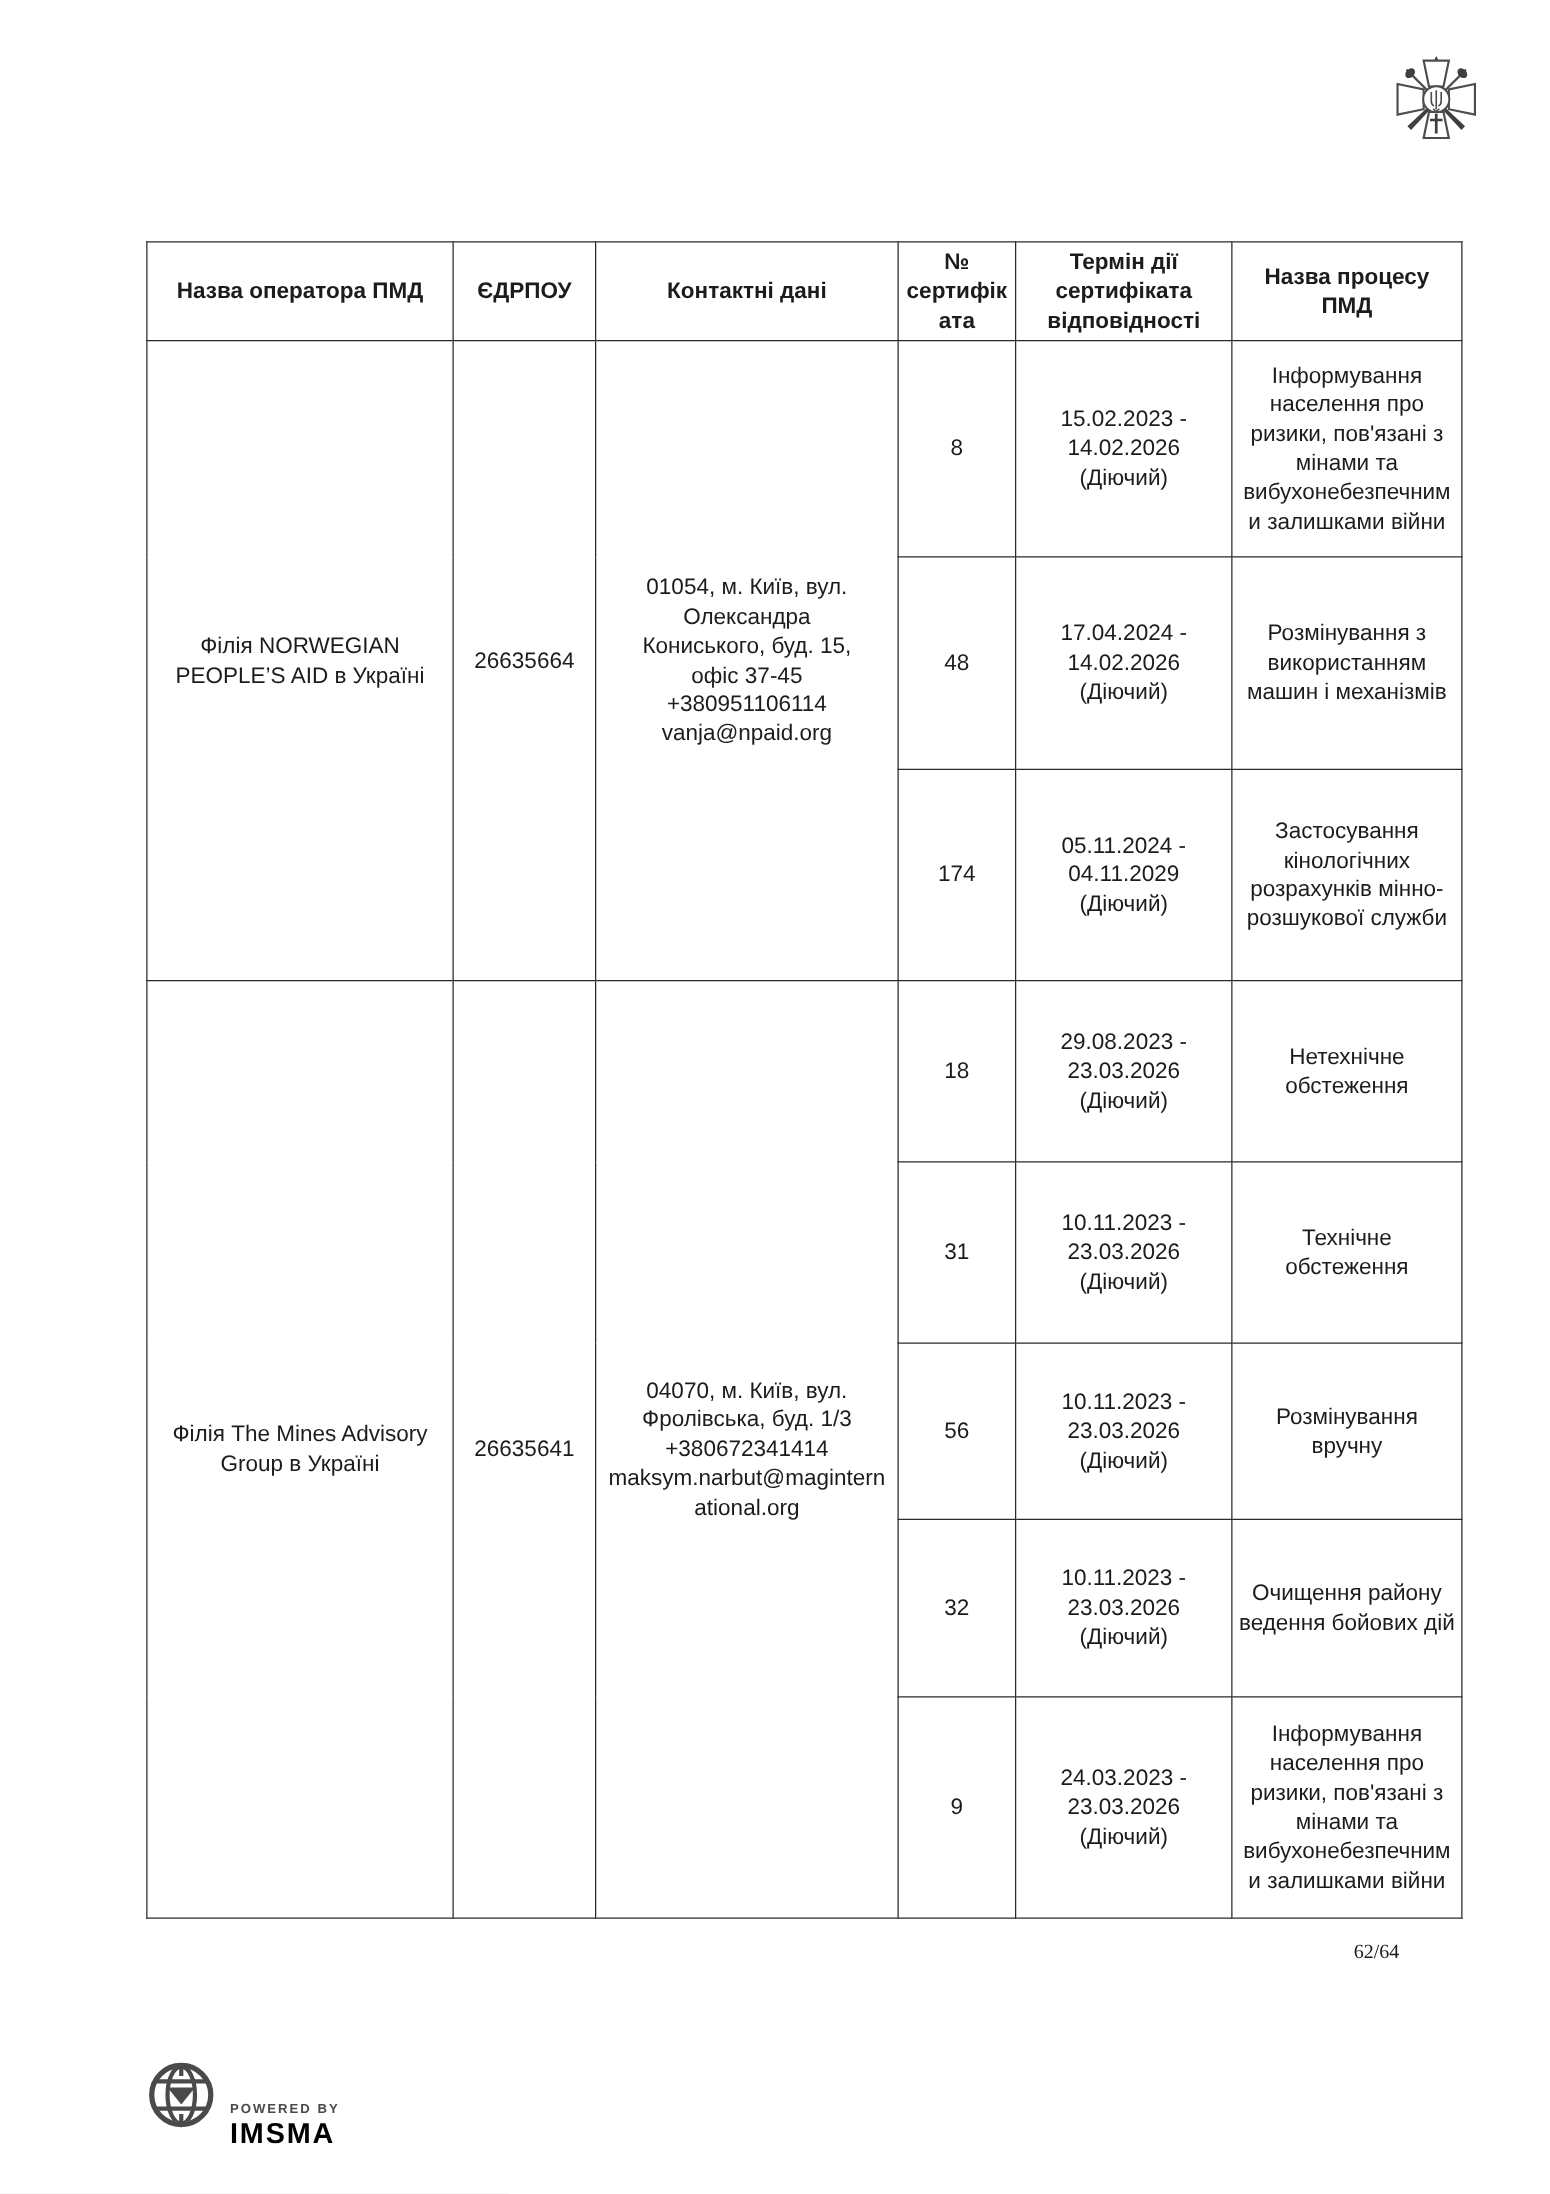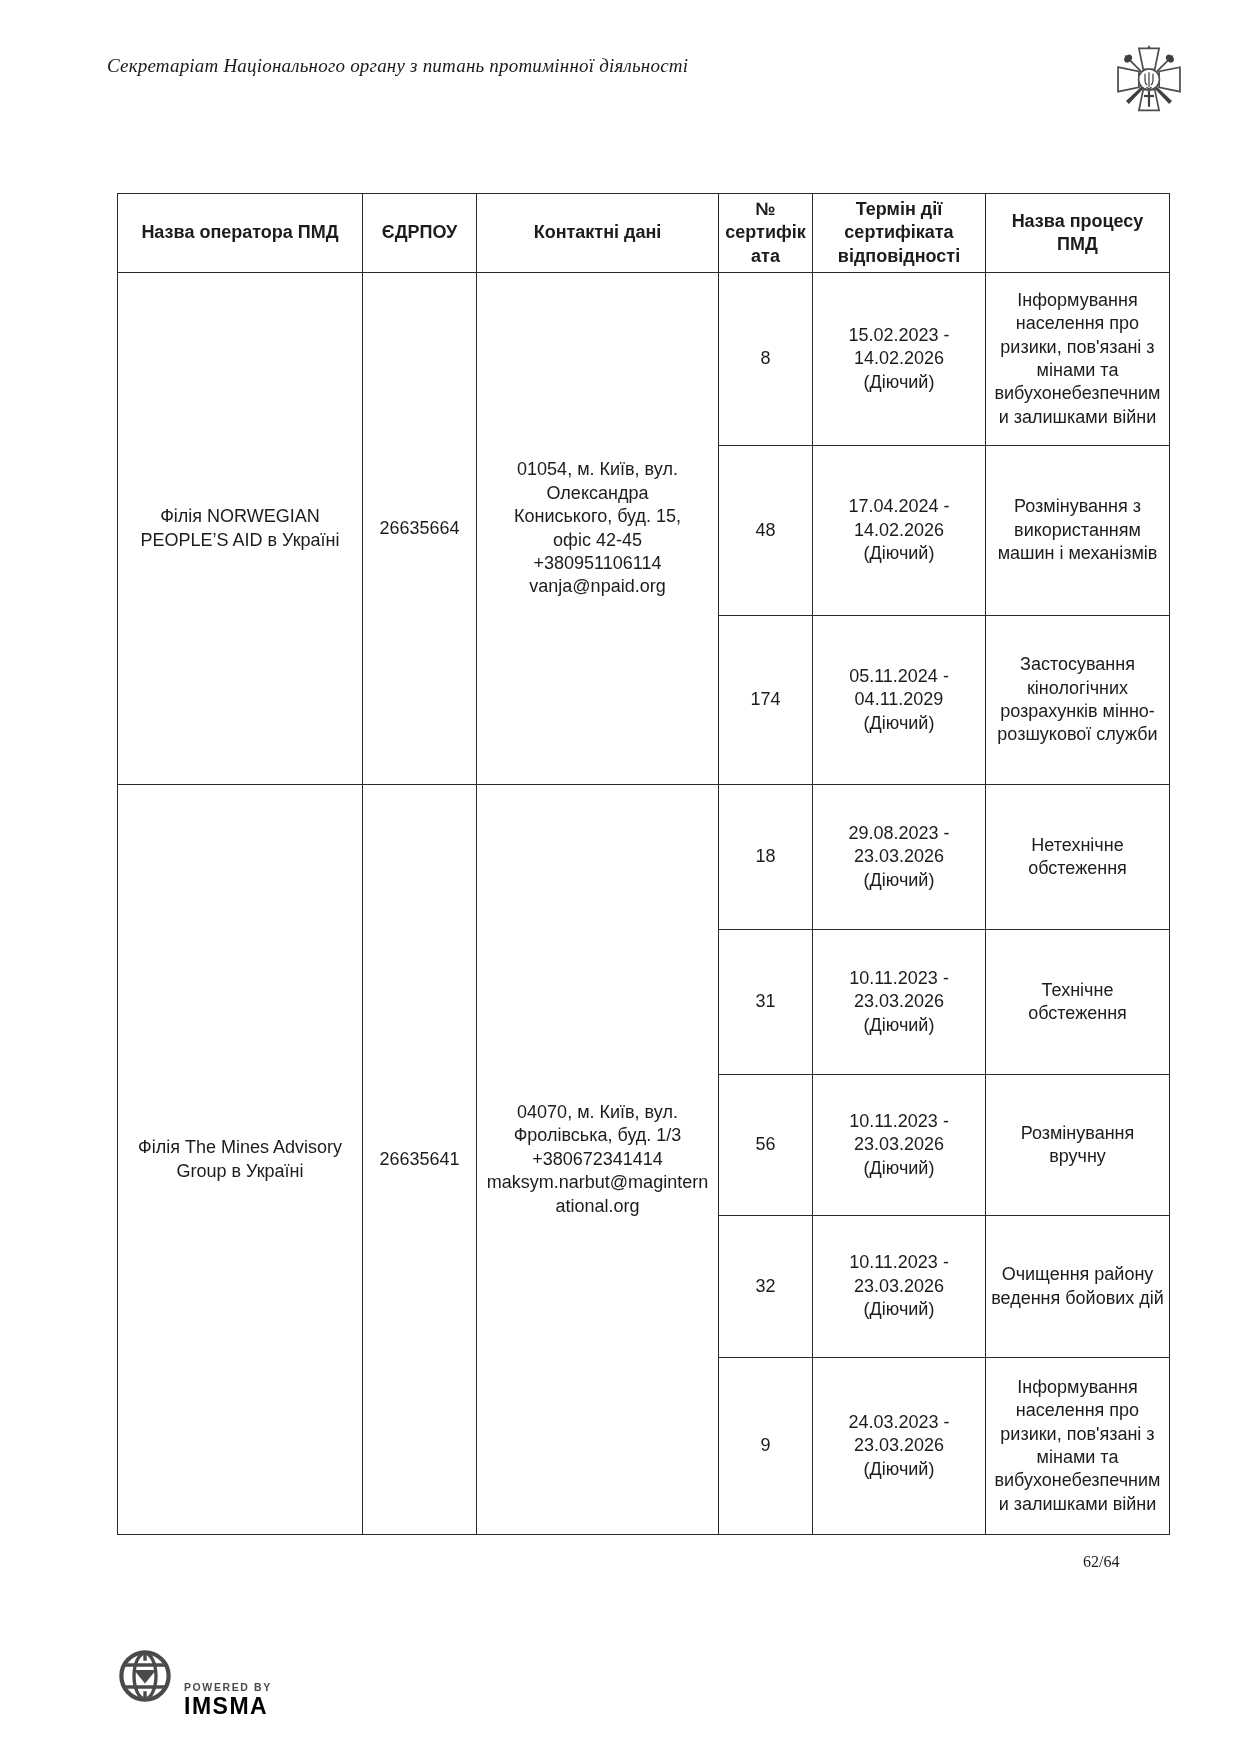--- a/index.html
+++ b/index.html
@@ -50,21 +50,20 @@
     position:absolute;left:1083px;top:1553px;
     font-family:"Liberation Serif","DejaVu Serif",serif;
     font-size:16px;color:#1a1a1a;
   }
 </style>
 </head>
 <body>
 
 <div class="page">
 
-  <div class="doc-header">Секретаріат Національного органу з питань протимінної діяльності</div>
 
   <svg class="emblem" viewBox="0 0 100 100">
     <g stroke="#4d4d4d" fill="none">
 
       <line x1="50" y1="52" x2="17" y2="19" stroke-width="2.5"></line>
       <line x1="50" y1="52" x2="83" y2="19" stroke-width="2.5"></line>
       <ellipse cx="21" cy="23" rx="6.2" ry="4.6" transform="rotate(-45 21 23)" fill="#3f3f3f" stroke="none"></ellipse>
       <ellipse cx="79" cy="23" rx="6.2" ry="4.6" transform="rotate(45 79 23)" fill="#3f3f3f" stroke="none"></ellipse>
       <polygon points="50,52 18,82 22,86 52,54" fill="#3f3f3f" stroke="none"></polygon>
       <polygon points="50,52 82,82 78,86 48,54" fill="#3f3f3f" stroke="none"></polygon>
@@ -107,21 +106,21 @@
       <th>Термін дії сертифіката відповідності</th>
       <th>Назва процесу ПМД</th>
     </tr>
 
     <tr style="height:173px;">
       <td rowspan="3">Філія NORWEGIAN PEOPLE’S AID в Україні</td>
       <td rowspan="3">26635664</td>
       <td rowspan="3" class="contacts">01054, м. Київ, вул.
 Олександра
 Кониського, буд. 15,
-офіс 42-45
+офіс 37-45
 +380951106114
 vanja@npaid.org</td>
       <td>8</td>
       <td>15.02.2023 - 14.02.2026 (Діючий)</td>
       <td>Інформування населення про ризики, пов'язані з мінами та вибухонебезпечними залишками війни</td>
     </tr>
     <tr style="height:170px;">
       <td>48</td>
       <td>17.04.2024 - 14.02.2026 (Діючий)</td>
       <td>Розмінування з використанням машин і механізмів</td>

